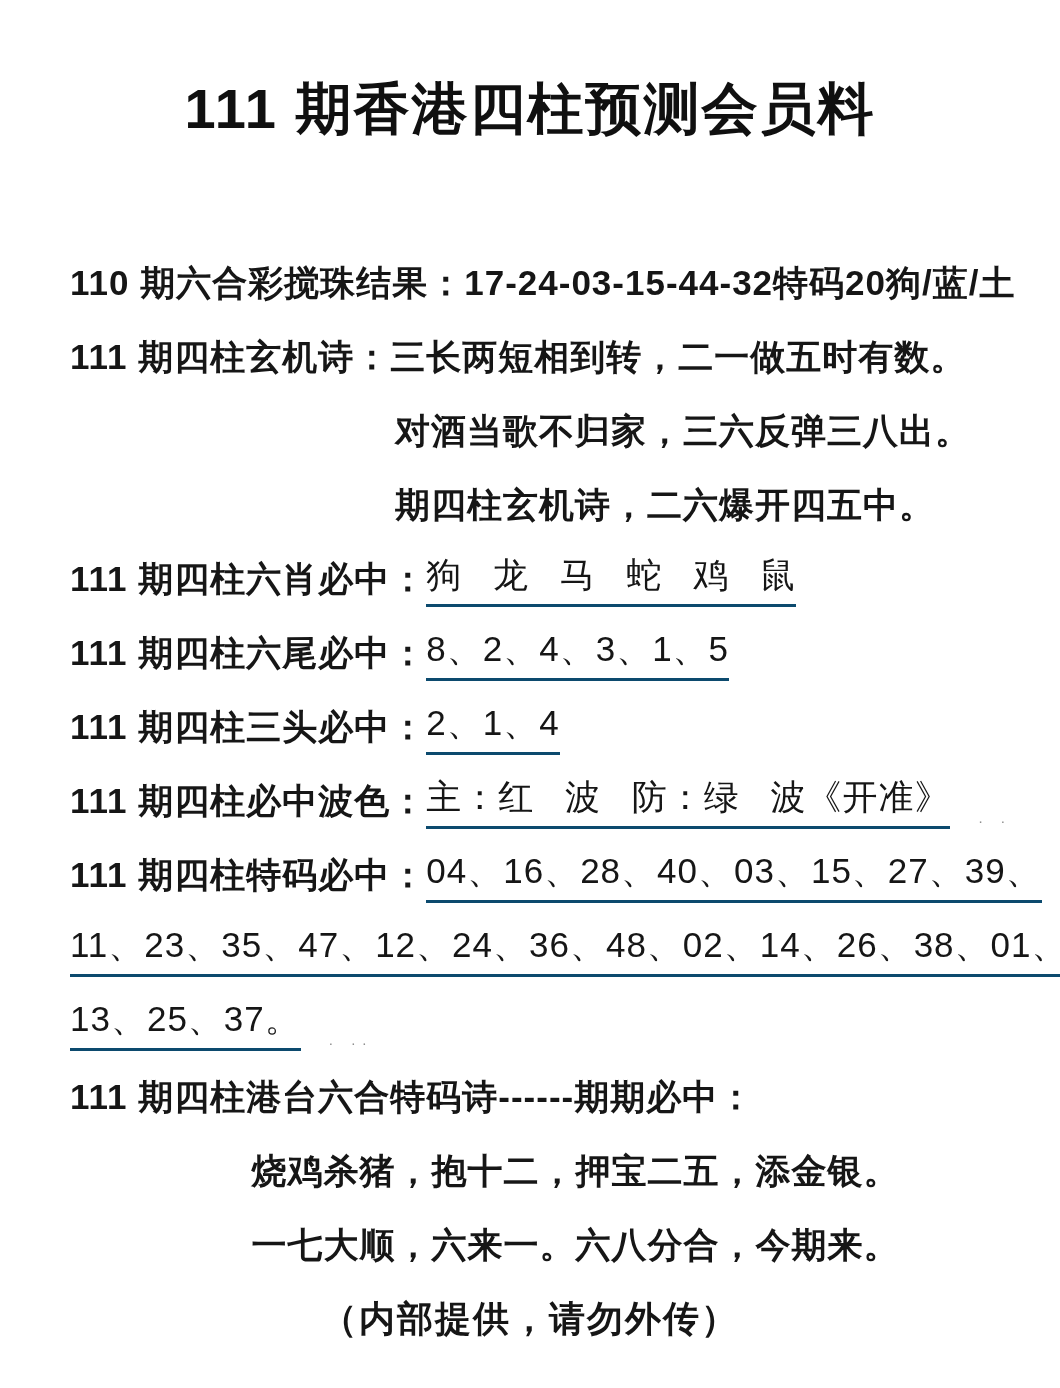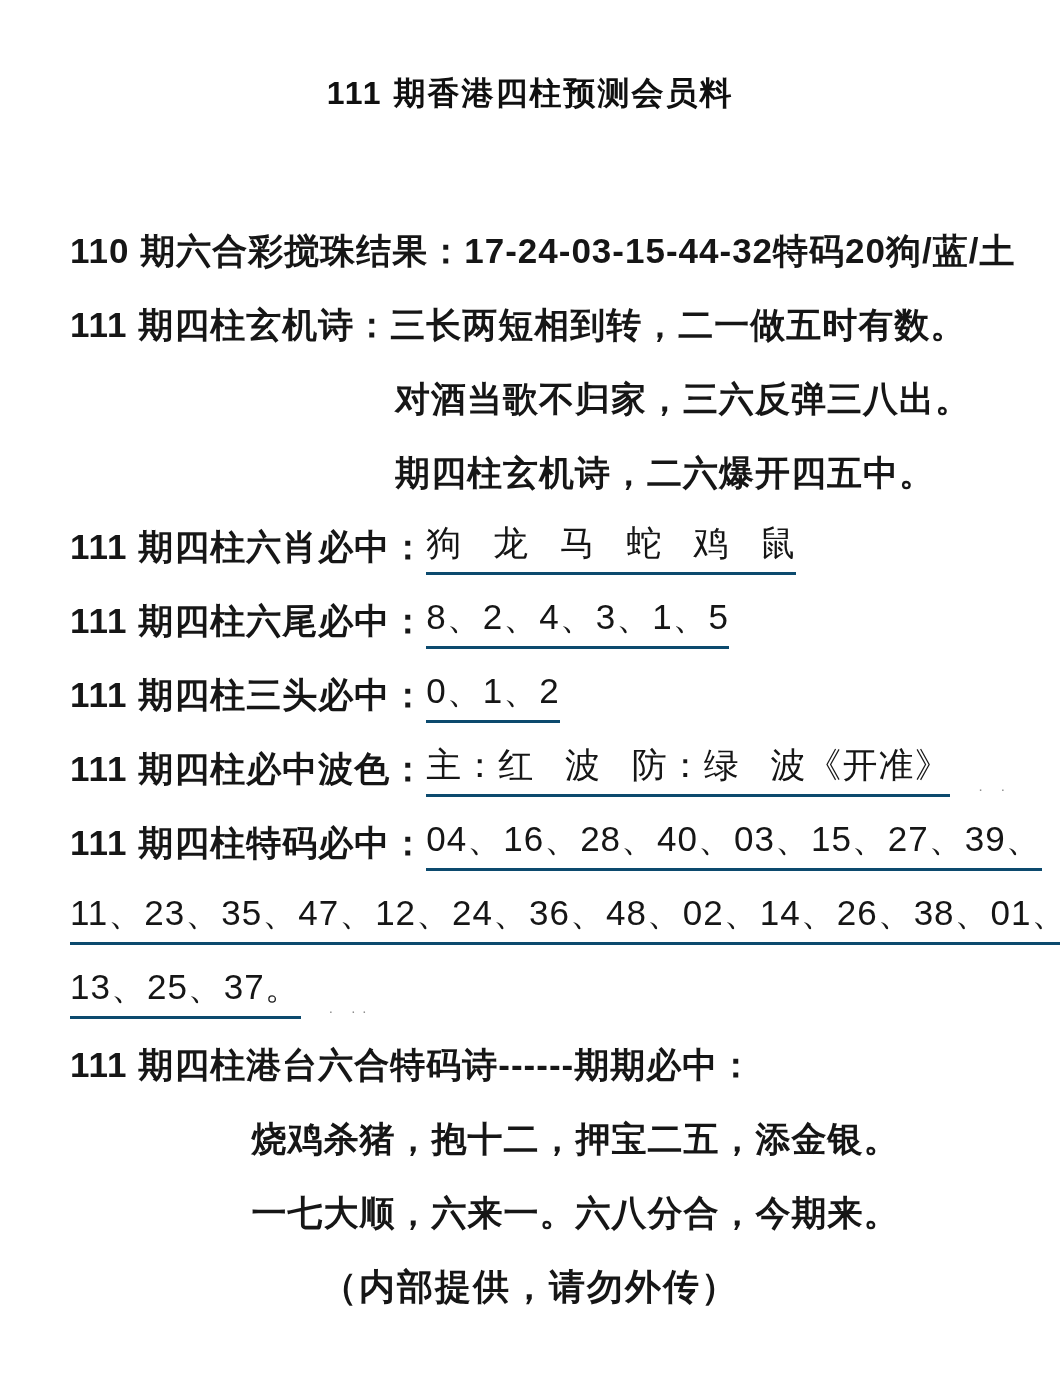--- a/index.html
+++ b/index.html
@@ -6,21 +6,21 @@
   body{
     width:1060px;height:1388px;
     font-family:"Liberation Sans","DejaVu Sans",sans-serif;
     color:#141414;
     overflow:hidden;
   }
   .page{position:relative;width:1060px;height:1388px;background:#ffffff;}
   .title{
     padding-top:72px;
     text-align:center;
-    font-size:32px;
+    font-size:56px;
     font-weight:700;
     letter-spacing:2px;
     color:#101010;
   }
   .content{margin-top:98px;}
   .line{
     height:74px;
     padding-left:70px;
     display:flex;
     align-items:center;
@@ -88,21 +88,21 @@
         <span class="u sp">狗 龙 马 蛇 鸡 鼠</span>
     </div>
 
     <div class="line">
       <span class="lbl">111 期四柱六尾必中：</span>
         <span class="u">8、2、4、3、1、5</span>
     </div>
 
     <div class="line">
       <span class="lbl">111 期四柱三头必中：</span>
-        <span class="u">0、1、2</span>
+        <span class="u">2、1、4</span>
     </div>
 
     <div class="line">
       <span class="lbl">111 期四柱必中波色：</span>
         <span class="u sp">主：红 波 防：绿 波《开准》</span>
         <span class="dots">. .</span>
     </div>
 
     <div class="line">
       <span class="lbl">111 期四柱特码必中：</span>

